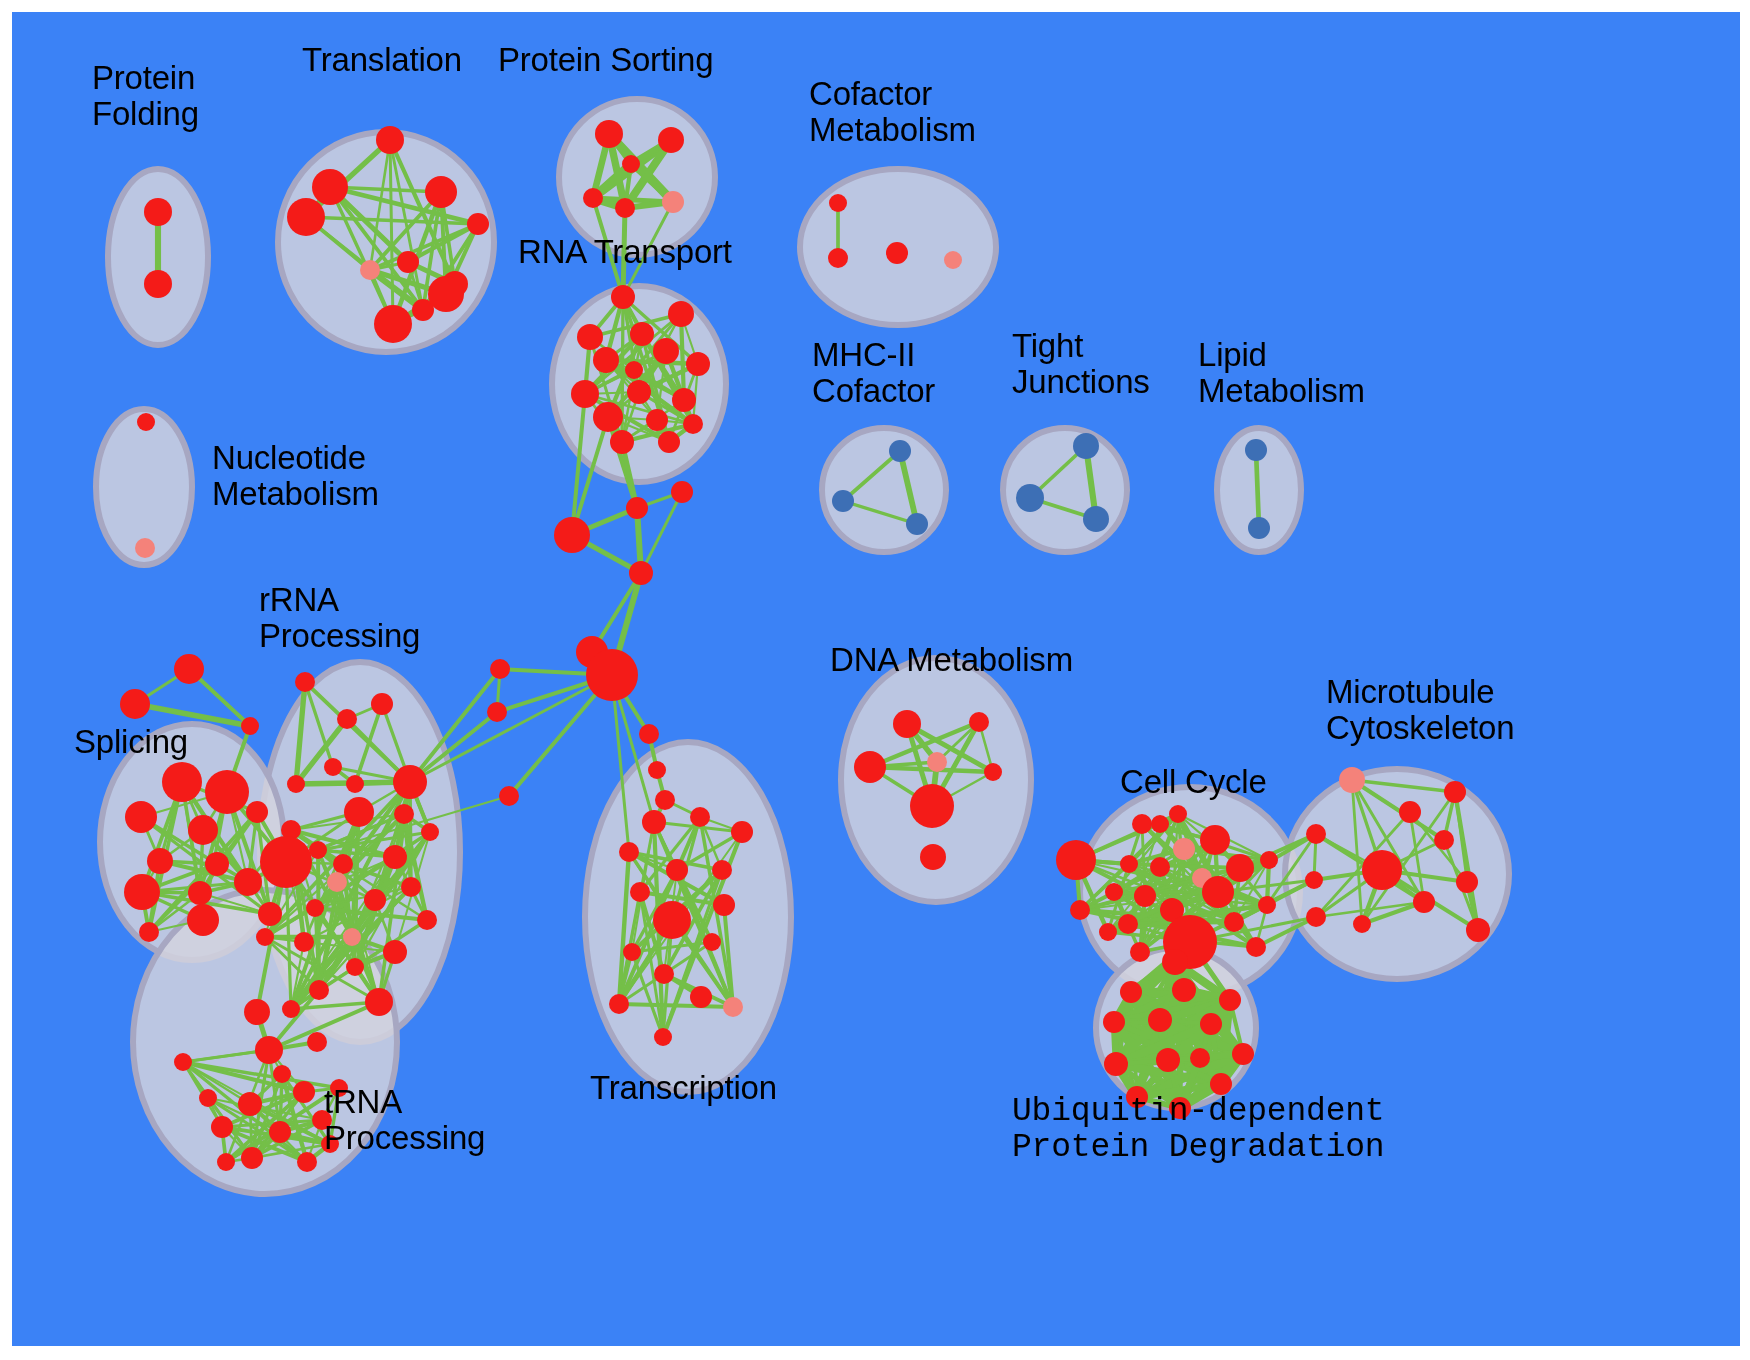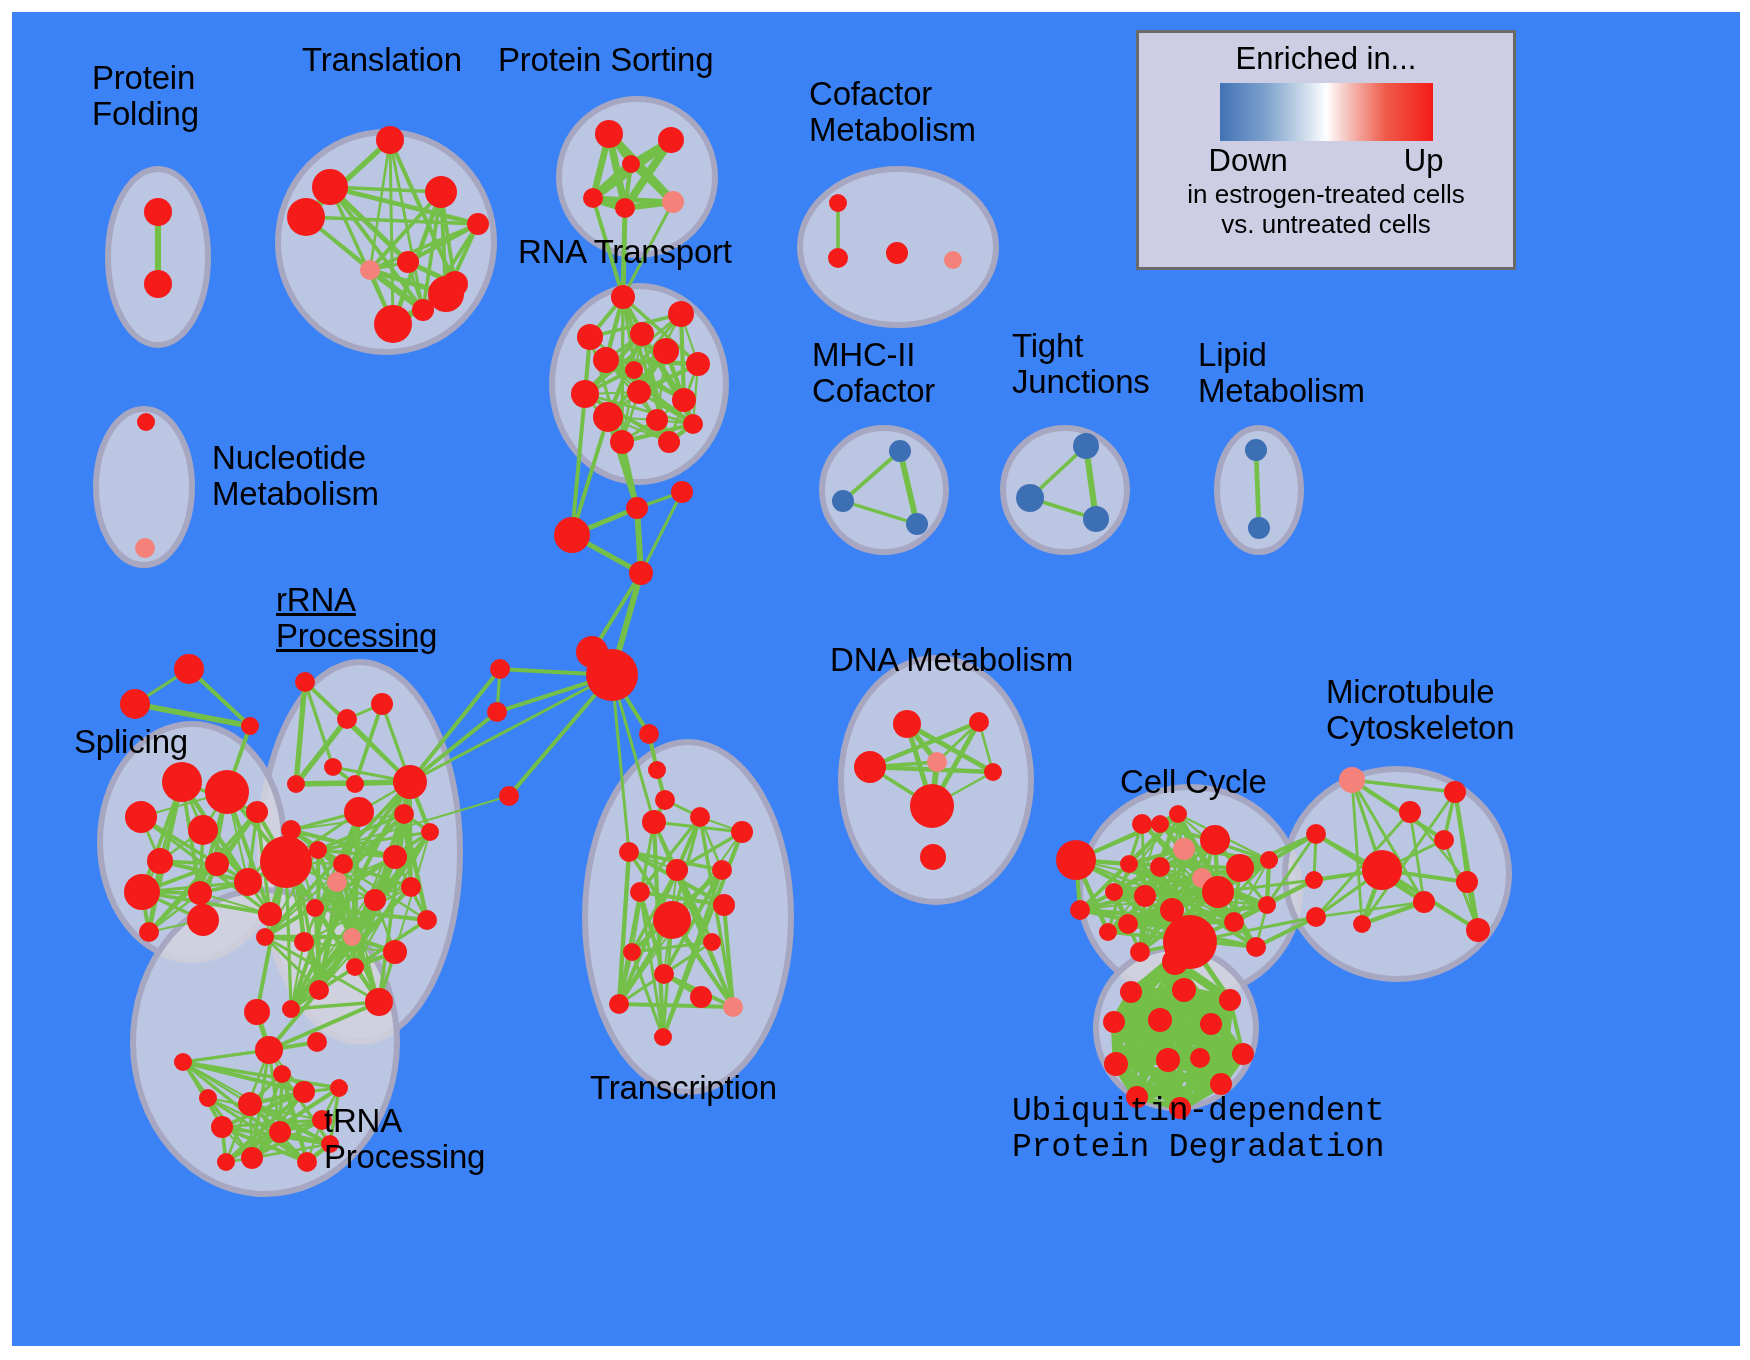--- a/index.html
+++ b/index.html
@@ -932,38 +932,28 @@
 Metabolism</div>
         <div class="cluster-label" style="left: 506px; top: 222px;">RNA Transport</div>
         <div class="cluster-label" style="left: 800px; top: 325px;">MHC-II
 Cofactor</div>
         <div class="cluster-label" style="left: 1000px; top: 316px;">Tight
 Junctions</div>
         <div class="cluster-label" style="left: 1186px; top: 325px;">Lipid
 Metabolism</div>
         <div class="cluster-label" style="left: 200px; top: 428px;">Nucleotide
 Metabolism</div>
-        <div class="cluster-label" style="left: 264px; top: 570px; text-decoration: underline;">rRNA
+        <div class="cluster-label" style="left: 247px; top: 570px;">rRNA
 Processing</div>
         <div class="cluster-label" style="left: 62px; top: 712px;">Splicing</div>
         <div class="cluster-label" style="left: 818px; top: 630px;">DNA Metabolism</div>
         <div class="cluster-label" style="left: 1314px; top: 662px;">Microtubule
 Cytoskeleton</div>
         <div class="cluster-label" style="left: 1108px; top: 752px;">Cell Cycle</div>
         <div class="cluster-label" style="left: 578px; top: 1058px;">Transcription</div>
-        <div class="cluster-label" style="left: 312px; top: 1072px; margin-top: 19px;">tRNA
+        <div class="cluster-label" style="left: 312px; top: 1072px;">tRNA
 Processing</div>
         <div class="cluster-label" style="left: 1000px; top: 1082px; font-family: Liberation Mono, monospace;">Ubiquitin-dependent
 Protein Degradation</div>
       </div>
 
-    <div id="legend">
-      <div class="lg-title">Enriched in...</div>
-      <div class="lg-bar"></div>
-      <div class="lg-ends">
-        <span>Down</span>
-        <span>Up</span>
-      </div>
-      <div class="lg-sub">in estrogen-treated cells</div>
-      <div class="lg-sub">vs. untreated cells</div>
-    </div>
   </div>
 </div>
 
 </body></html>

